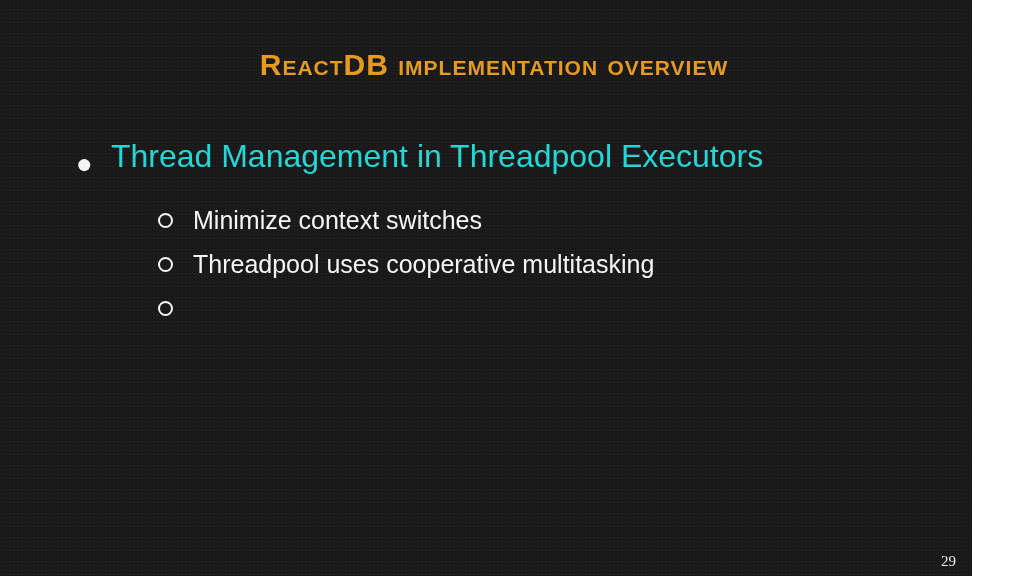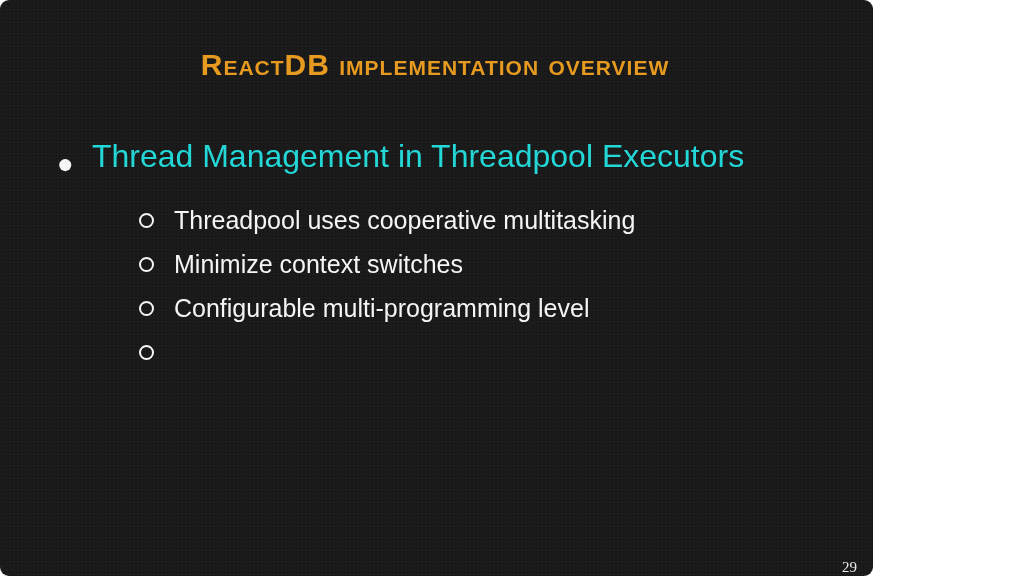--- a/index.html
+++ b/index.html
@@ -4,33 +4,32 @@
 <style>
   html, body {
     margin: 0;
     padding: 0;
     width: 1024px;
     height: 576px;
     overflow: hidden;
     font-family: "Comic Sans MS", "Segoe Script", cursive, sans-serif;
   }
   .slide {
-    width: 873px;
+    width: 972px;
     height: 576px;
     background: #1a1a1a;
     background-image:
       radial-gradient(rgba(255,255,255,0.015) 1px, transparent 1px),
       radial-gradient(rgba(0,0,0,0.25) 1px, transparent 1px);
     background-size: 4px 4px, 3px 3px;
     background-position: 0 0, 1px 1px;
     box-sizing: border-box;
-    padding: 48px 64px 32px 61px;
+    padding: 48px 64px 32px 80px;
     position: relative;
     color: #f5f5f5;
-    border-radius: 9px;
   }
   .title {
     color: #e69a1f;
     font-variant: small-caps;
     letter-spacing: 1px;
     font-size: 30px;
     text-align: center;
     font-weight: 600;
     margin-bottom: 50px;
   }
@@ -67,49 +66,45 @@
     width: 11px;
     height: 11px;
     border: 2px solid #f5f5f5;
     border-radius: 50%;
     margin-right: 20px;
     margin-top: 14px;
   }
   .page-num {
     position: absolute;
     right: 16px;
-    bottom: 0;
+    bottom: 6px;
     font-size: 15px;
     color: #ececec;
     font-family: "Comic Sans MS", cursive;
   }
 </style>
 </head>
 <body>
 
 <div class="slide">
   <div class="title">ReactDB implementation overview</div>
 
   <div class="main-bullet">
     <div class="dot">●</div>
     <div>Thread Management in Threadpool Executors</div>
   </div>
 
   <div class="sub-list">
     <div class="sub-item">
       <div class="ring"></div>
-      <div>Threadpool uses cooperative multitasking</div>
-    </div>
-    <div class="sub-item">
-      <div class="ring"></div>
       <div>Minimize context switches</div>
     </div>
     <div class="sub-item">
       <div class="ring"></div>
-      <div>Configurable multi-programming level</div>
+      <div>Threadpool uses cooperative multitasking</div>
     </div>
     <div class="sub-item">
       <div class="ring"></div>
     </div>
   </div>
 
   <div class="page-num">29</div>
 </div>
 
 </body></html>

